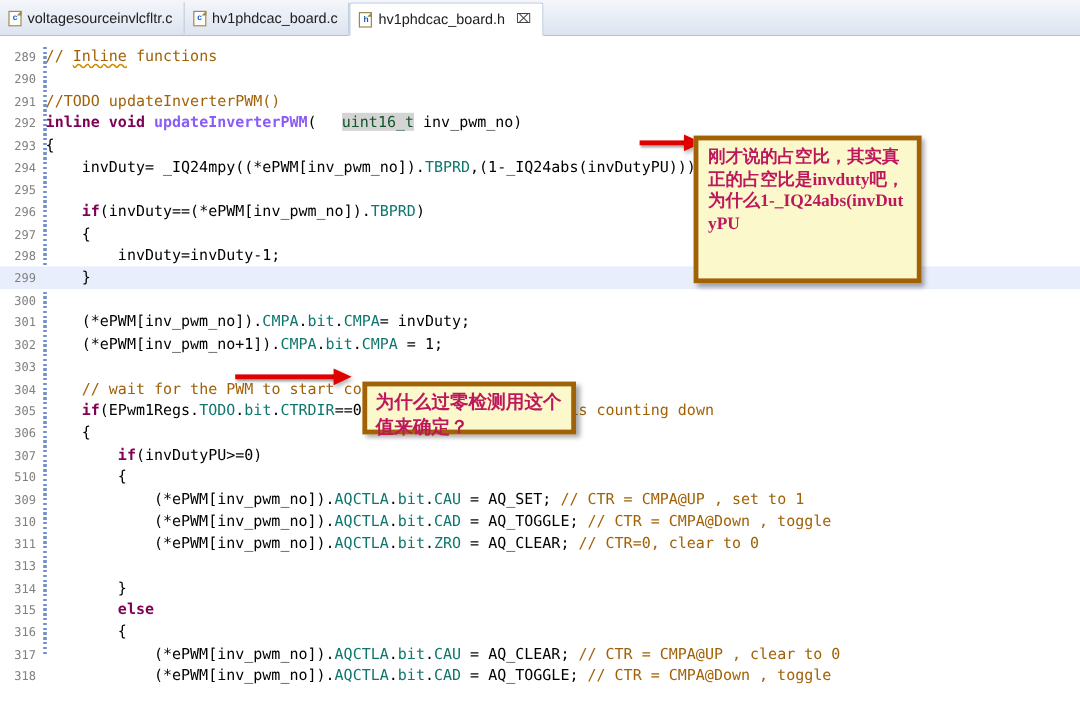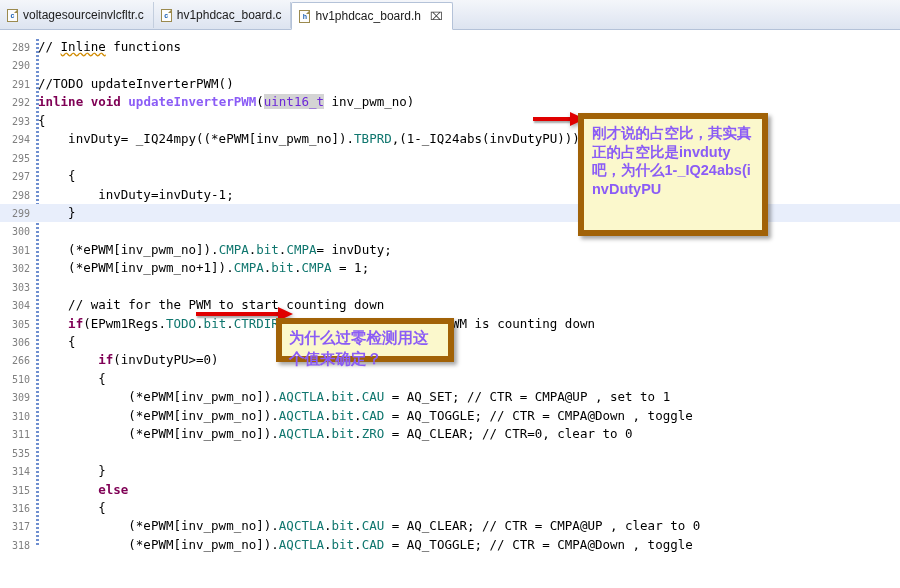--- a/index.html
+++ b/index.html
@@ -86,46 +86,46 @@
   .line.cur{background:#e8eefb;}
   .ln{
     display:inline-block;width:30px;text-align:right;
     color:#808080;font-family:"DejaVu Sans Mono","Liberation Mono",monospace;
     font-size:10px;
     -moz-user-select:none;user-select:none;
   }
   .code{display:inline-block;padding-left:8px;}
 
   
-  .cm{color:#000000;}      
+  .cm{color:#a16207;}      
   .kw{color:#7f0055;font-weight:bold;} 
   .fn{color:#8b5cf6;font-weight:bold;}
   .fld{color:#0f766e;}     
-  .tp{color:#6d28d9;background:#d4d4d4;}
+  .tp{color:#14532d;background:#d4d4d4;margin-left:21px;}
   .wavy{
     text-decoration:underline;
     text-decoration-style:wavy;
     text-decoration-color:#d08a00;
   }
 
   
   .note{
     position:absolute;
     background:#fbf8cc;
-    border:6px solid #a16207;
+    border:4px solid #a16207;
     box-shadow:3px 3px 4px rgba(0,0,0,.35);
     box-sizing:border-box;
-    font-family:Liberation Sans, sans-serif;
-    font-size:14.5px;font-weight:bold;color:#8b5cf6;
+    font-family:Liberation Serif, serif;
+    font-size:14.5px;font-weight:bold;color:#be185d;
     line-height:18.5px;
     padding:5px 6px 5px 8px;
     word-break:break-all;
   }
   #note1{left:578px;top:113px;width:190px;height:123px;}
-  #note2{left:276px;top:318px;width:178px;height:44px;
+  #note2{left:302px;top:318px;width:178px;height:44px;
          font-size:15.5px;line-height:21px;padding:3px 5px 3px 7px;}
 
   .arrow{position:absolute;height:14px;}
   .arrow .shaft{
     position:absolute;left:0;top:5px;height:4px;background:#e00000;
     box-shadow:1px 2px 2px rgba(0,0,0,.35);
   }
   .arrow .head{
     position:absolute;top:0;width:0;height:0;
     border-style:solid;
@@ -171,36 +171,37 @@
     <div class="gutter"></div>
     <div class="changebar"></div>
     <div class="codewrap" id="codewrap">
         <div class="line"><span class="ln">289</span><span class="code"><span class="cm">// <span class="wavy">Inline</span> functions</span></span></div>
         <div class="line"><span class="ln">290</span><span class="code"></span></div>
         <div class="line"><span class="ln">291</span><span class="code"><span class="cm">//TODO updateInverterPWM()</span></span></div>
         <div class="line"><span class="ln">292</span><span class="code"><span class="kw">inline</span> <span class="kw">void</span> <span class="fn">updateInverterPWM</span>(<span class="tp">uint16_t</span> inv_pwm_no)</span></div>
         <div class="line"><span class="ln">293</span><span class="code">{</span></div>
         <div class="line"><span class="ln">294</span><span class="code">    invDuty= _IQ24mpy((*ePWM[inv_pwm_no]).<span class="fld">TBPRD</span>,(1-_IQ24abs(invDutyPU)));</span></div>
         <div class="line"><span class="ln">295</span><span class="code"></span></div>
+        <div class="line"><span class="ln">296</span><span class="code">    <span class="kw">if</span>(invDuty==(*ePWM[inv_pwm_no]).<span class="fld">TBPRD</span>)</span></div>
         <div class="line"><span class="ln">297</span><span class="code">    {</span></div>
         <div class="line"><span class="ln">298</span><span class="code">        invDuty=invDuty-1;</span></div>
         <div class="line cur"><span class="ln">299</span><span class="code">    }</span></div>
         <div class="line"><span class="ln">300</span><span class="code"></span></div>
         <div class="line"><span class="ln">301</span><span class="code">    (*ePWM[inv_pwm_no]).<span class="fld">CMPA</span>.<span class="fld">bit</span>.<span class="fld">CMPA</span>= invDuty;</span></div>
         <div class="line"><span class="ln">302</span><span class="code">    (*ePWM[inv_pwm_no+1]).<span class="fld">CMPA</span>.<span class="fld">bit</span>.<span class="fld">CMPA</span> = 1;</span></div>
         <div class="line"><span class="ln">303</span><span class="code"></span></div>
         <div class="line"><span class="ln">304</span><span class="code">    <span class="cm">// wait for the PWM to start counting down</span></span></div>
         <div class="line"><span class="ln">305</span><span class="code">    <span class="kw">if</span>(EPwm1Regs.<span class="fld">TODO</span>.<span class="fld">bit</span>.<span class="fld">CTRDIR</span>==0) <span class="cm">// make sure the PWM is counting down</span></span></div>
         <div class="line"><span class="ln">306</span><span class="code">    {</span></div>
-        <div class="line"><span class="ln">266</span><span class="code">        <span class="kw">if</span>(invDutyPU&gt;=0)</span></div>
+        <div class="line"><span class="ln">307</span><span class="code">        <span class="kw">if</span>(invDutyPU&gt;=0)</span></div>
         <div class="line"><span class="ln">510</span><span class="code">        {</span></div>
         <div class="line"><span class="ln">309</span><span class="code">            (*ePWM[inv_pwm_no]).<span class="fld">AQCTLA</span>.<span class="fld">bit</span>.<span class="fld">CAU</span> = AQ_SET; <span class="cm">// CTR = CMPA@UP , set to 1</span></span></div>
         <div class="line"><span class="ln">310</span><span class="code">            (*ePWM[inv_pwm_no]).<span class="fld">AQCTLA</span>.<span class="fld">bit</span>.<span class="fld">CAD</span> = AQ_TOGGLE; <span class="cm">// CTR = CMPA@Down , toggle</span></span></div>
         <div class="line"><span class="ln">311</span><span class="code">            (*ePWM[inv_pwm_no]).<span class="fld">AQCTLA</span>.<span class="fld">bit</span>.<span class="fld">ZRO</span> = AQ_CLEAR; <span class="cm">// CTR=0, clear to 0</span></span></div>
-        <div class="line"><span class="ln">535</span><span class="code"></span></div>
+        <div class="line"><span class="ln">313</span><span class="code"></span></div>
         <div class="line"><span class="ln">314</span><span class="code">        }</span></div>
         <div class="line"><span class="ln">315</span><span class="code">        <span class="kw">else</span></span></div>
         <div class="line"><span class="ln">316</span><span class="code">        {</span></div>
         <div class="line"><span class="ln">317</span><span class="code">            (*ePWM[inv_pwm_no]).<span class="fld">AQCTLA</span>.<span class="fld">bit</span>.<span class="fld">CAU</span> = AQ_CLEAR; <span class="cm">// CTR = CMPA@UP , clear to 0</span></span></div>
         <div class="line"><span class="ln">318</span><span class="code">            (*ePWM[inv_pwm_no]).<span class="fld">AQCTLA</span>.<span class="fld">bit</span>.<span class="fld">CAD</span> = AQ_TOGGLE; <span class="cm">// CTR = CMPA@Down , toggle</span></span></div>
       </div>
   </div>
 
   <div class="arrow" id="arrow1">
     <div class="shaft"></div>

